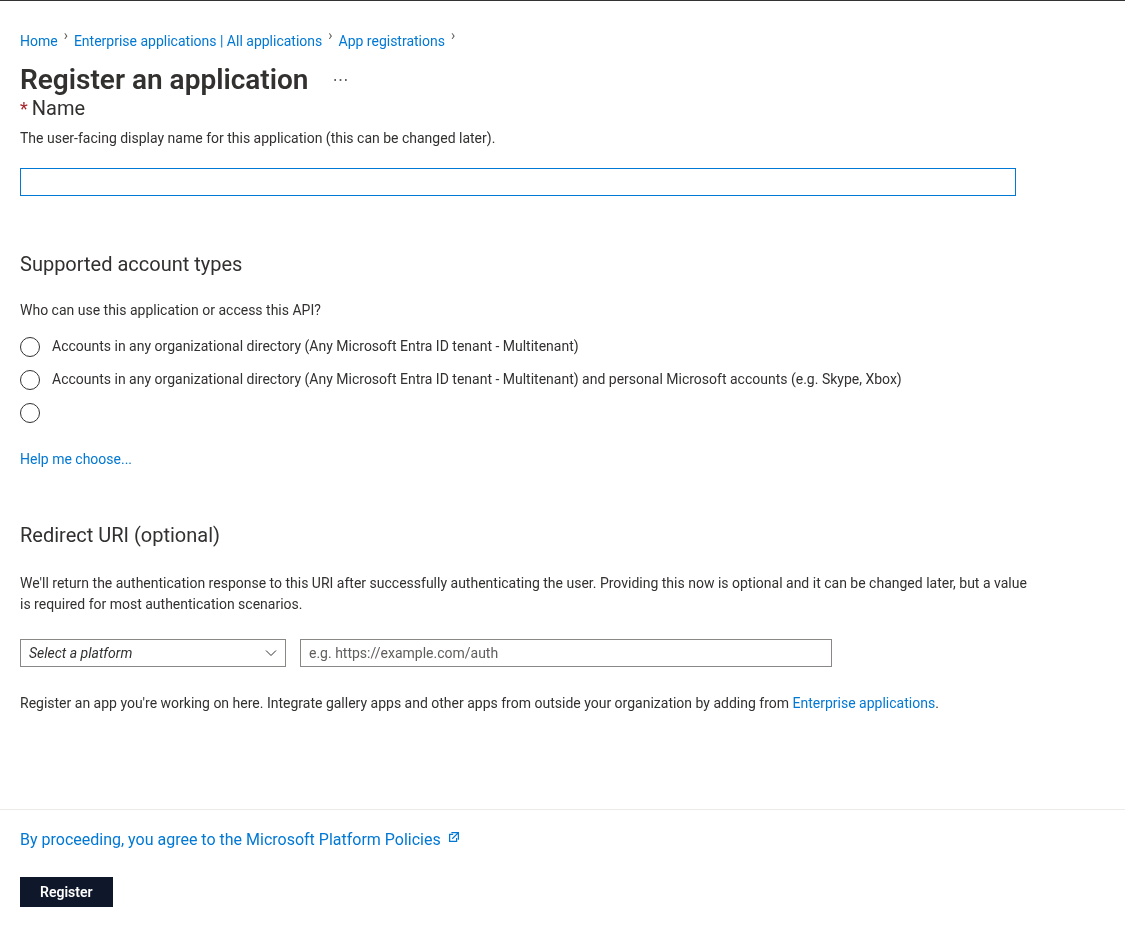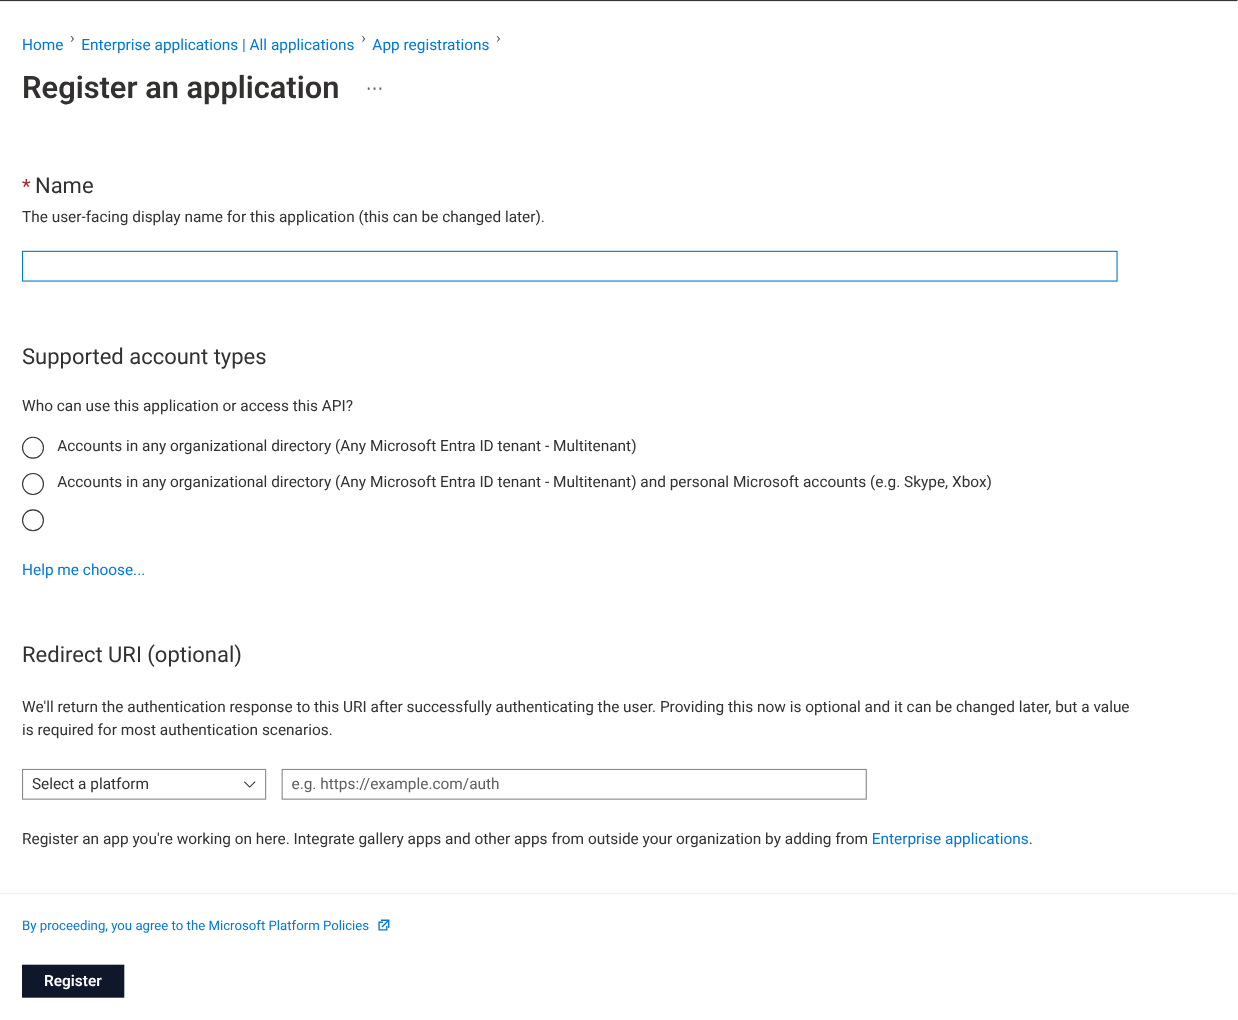--- a/index.html
+++ b/index.html
@@ -33,21 +33,20 @@
       margin-top: 12px;
     }
     .breadcrumb .sep {
       color: #605e5c;
       font-size: 14px;
     }
     .page-title-row {
       display: flex;
       align-items: center;
       gap: 24px;
-      margin-bottom: 60px;
     }
     h1.page-title {
       font-size: 28px;
       font-weight: 600;
       color: #323130;
     }
     .more-dots {
       color: #605e5c;
       font-size: 16px;
       letter-spacing: 1px;
@@ -153,29 +152,30 @@
       line-height: 1.5;
       margin-bottom: 24px;
       max-width: 1020px;
     }
     .redirect-inputs {
       display: flex;
       gap: 14px;
       margin-bottom: 26px;
     }
     .platform-select {
-      width: 222px;
+      width: 266px;
       height: 28px;
       border: 1px solid #8a8886;
       display: flex;
       align-items: center;
       justify-content: space-between;
       padding: 0 8px;
       cursor: pointer;
       background: #fff;
+      font-style: italic;
     }
     .platform-select span {
       color: #323130;
       font-size: 14px;
     }
     .chevron {
       width: 12px;
       height: 12px;
     }
     .uri-input {
@@ -205,25 +205,25 @@
       position: absolute;
       left: 0;
       right: 0;
       bottom: 0;
       border-top: 1px solid #edebe9;
       padding: 20px;
       background: #fff;
     }
     .policies-link {
       color: #0078d4;
-      font-size: 12px;
+      font-size: 16px;
       text-decoration: none;
       cursor: pointer;
       display: inline-flex;
-      align-items: flex-end;
+      align-items: flex-start;
       gap: 6px;
     }
     .ext-icon {
       width: 14px;
       height: 14px;
     }
     .register-btn {
       display: inline-block;
       margin-top: 28px;
       background: #0f172a;

